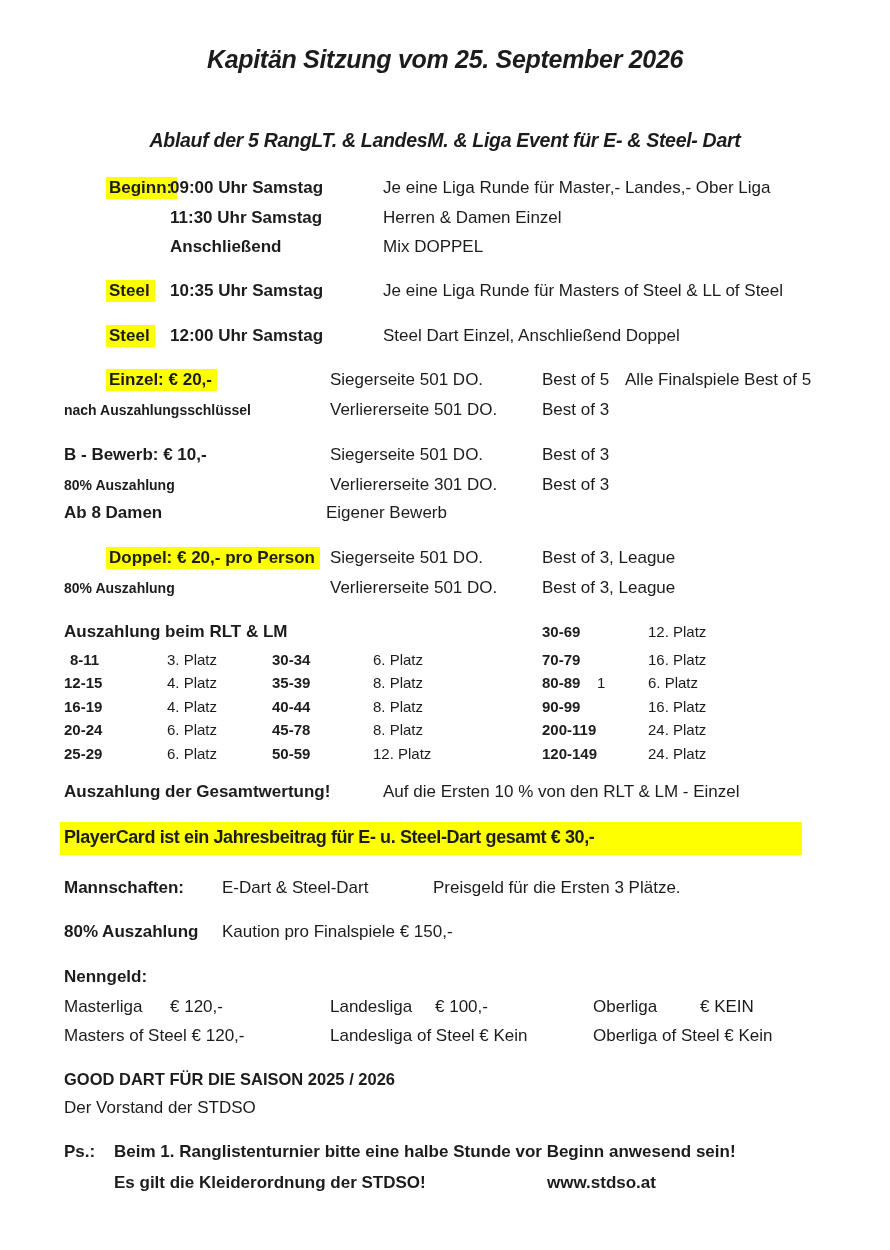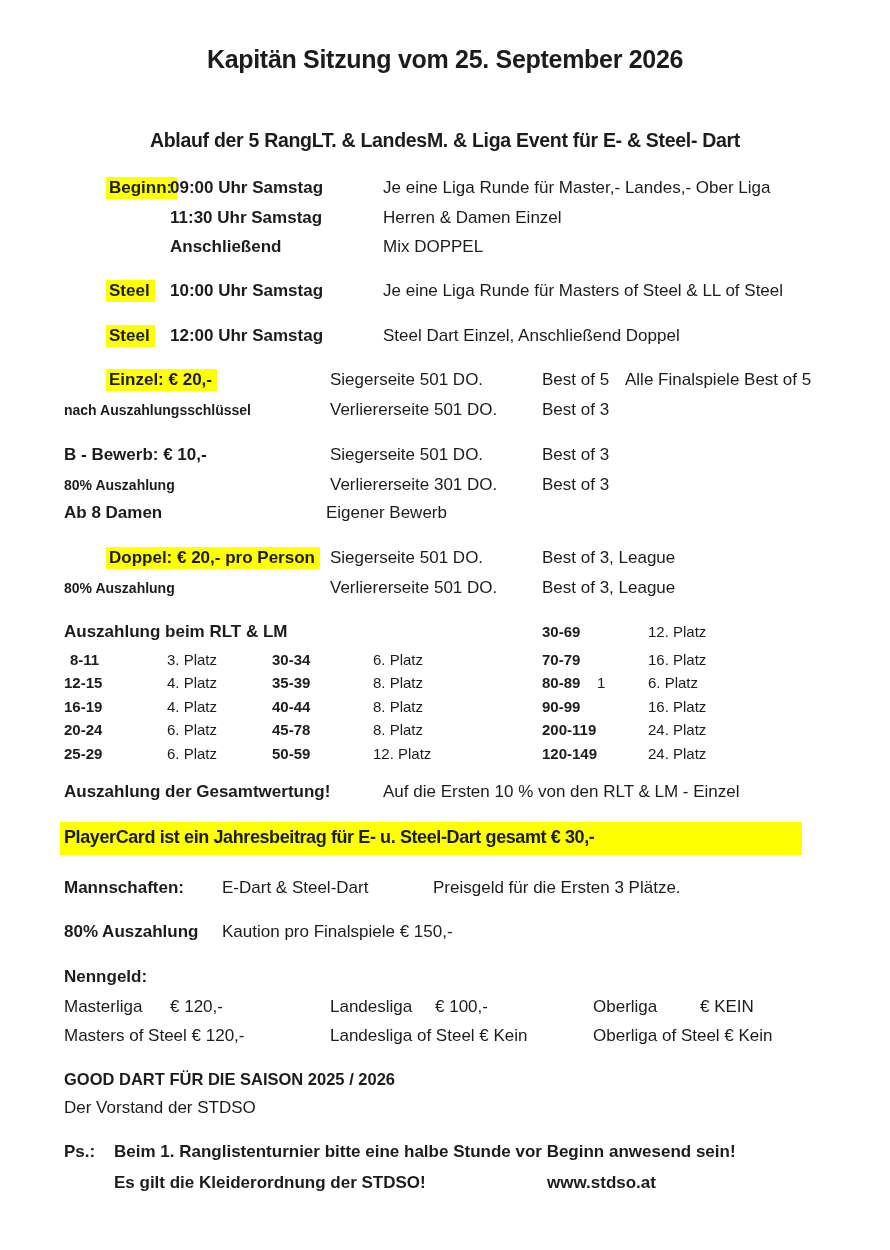--- a/index.html
+++ b/index.html
@@ -7,21 +7,21 @@
     position:relative;width:890px;height:1250px;background:#ffffff;
     font-family:"Liberation Sans",sans-serif;color:#1c1c1c;
     overflow:hidden;margin:0 auto;
   }
   .ln{position:absolute;left:0;width:100%;height:26px;}
   .c{position:absolute;top:0;white-space:nowrap;font-size:17px;line-height:1.25;}
   .b{font-weight:700;}
   .sm{font-size:14px;top:3px;}
   .tn{font-size:15px;top:2px;}
   .hl{background:#feff00;padding:0 5px 1px 3px;margin-left:44px;}
-  .center{left:0;width:100%;text-align:center;}
+  .center{left:0;width:100%;text-align:center;font-style:italic;}
   .title{font-size:25px;letter-spacing:-0.3px;}
   .subtitle{font-size:19.5px;letter-spacing:-0.3px;}
   .banner{
     left:60px;width:722px;background:#feff00;font-size:18px;font-weight:700;
     letter-spacing:-0.4px;padding:4px 16px 6px 4px;
   }
   .gd{font-size:16.5px;}
 </style>
 </head>
 <body>
@@ -44,21 +44,21 @@
   <div class="ln" style="top:207px">
     <span class="c b" style="left:170px">11:30 Uhr Samstag</span>
     <span class="c" style="left:383px">Herren &amp; Damen Einzel</span>
   </div>
   <div class="ln" style="top:236px">
     <span class="c b" style="left:170px">Anschließend</span>
     <span class="c" style="left:383px">Mix DOPPEL</span>
   </div>
   <div class="ln" style="top:280px">
     <span class="c b hl" style="left:62px">Steel</span>
-    <span class="c b" style="left:170px">10:00 Uhr Samstag</span>
+    <span class="c b" style="left:170px">10:35 Uhr Samstag</span>
     <span class="c" style="left:383px">Je eine Liga Runde für Masters of Steel &amp; LL of Steel</span>
   </div>
   <div class="ln" style="top:325px">
     <span class="c b hl" style="left:62px">Steel</span>
     <span class="c b" style="left:170px">12:00 Uhr Samstag</span>
     <span class="c" style="left:383px">Steel Dart Einzel, Anschließend Doppel</span>
   </div>
 
   <div class="ln" style="top:369px">
     <span class="c b hl" style="left:62px">Einzel: € 20,-</span>

